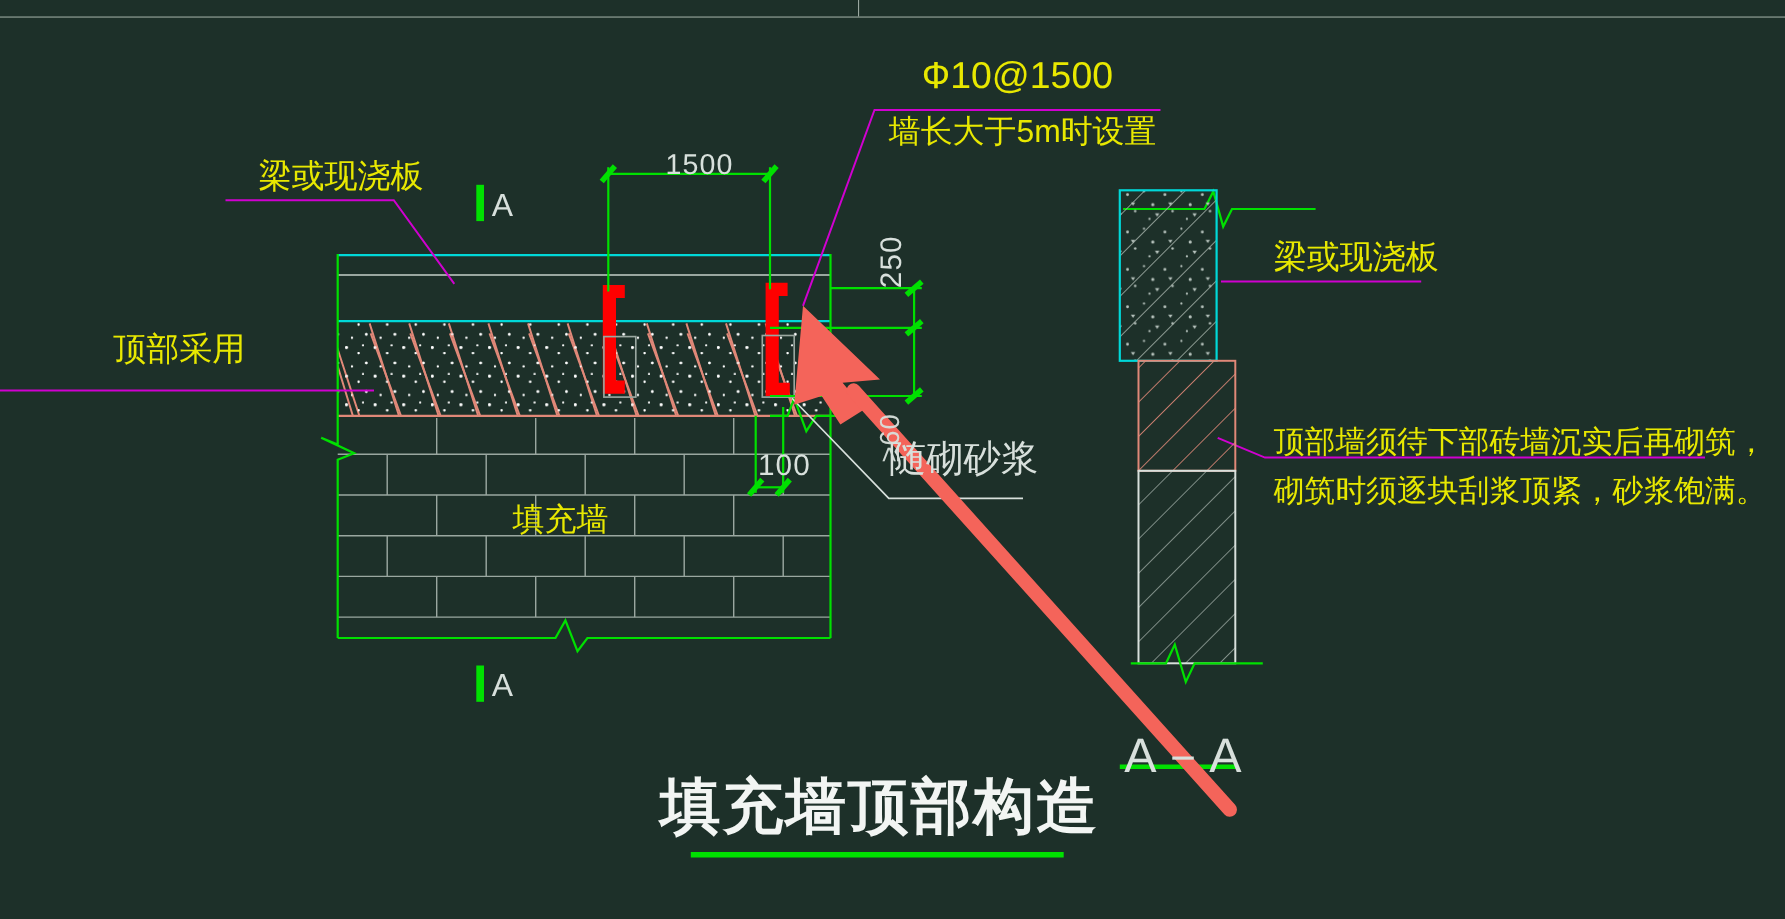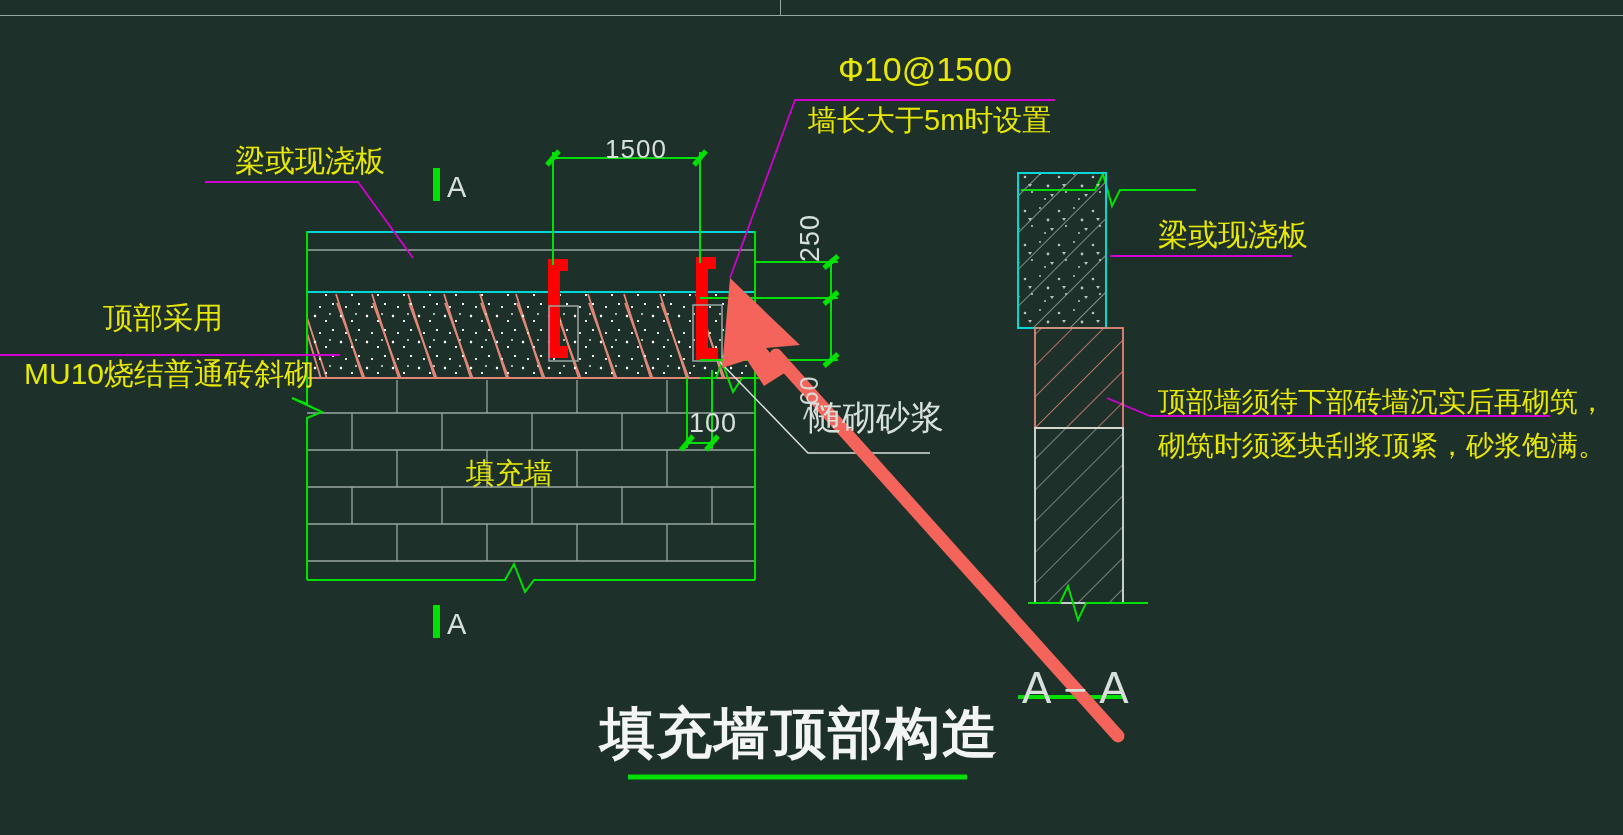--- a/index.html
+++ b/index.html
@@ -214,21 +214,20 @@
   </svg>
 
   <div class="lbl yellow" style="left:838px;top:52px;font-size:34px;">Ф10@1500</div>
 
   <div class="lbl yellow" style="left:808px;top:106px;font-size:29px;">墙长大于5m时设置</div>
 
   <div class="lbl yellow" style="left:235px;top:146px;font-size:30px;">梁或现浇板</div>
 
   <div class="lbl yellow" style="left:103px;top:303px;font-size:30px;">顶部采用</div>
 
-  <div class="lbl yellow" style="left:24px;top:359px;font-size:30px;">MU10烧结普通砖斜砌</div>
 
   <div class="lbl yellow" style="left:466px;top:459px;font-size:29px;">填充墙</div>
 
   <div class="lbl yellow" style="left:1158px;top:220px;font-size:30px;">梁或现浇板</div>
 
   <div class="lbl yellow" style="left:1158px;top:388px;font-size:28px;">顶部墙须待下部砖墙沉实后再砌筑，</div>
 
   <div class="lbl yellow" style="left:1158px;top:432px;font-size:28px;">砌筑时须逐块刮浆顶紧，砂浆饱满。</div>
 
   <div class="lbl white" style="left:808px;top:400px;font-size:34px;">随砌砂浆</div>

